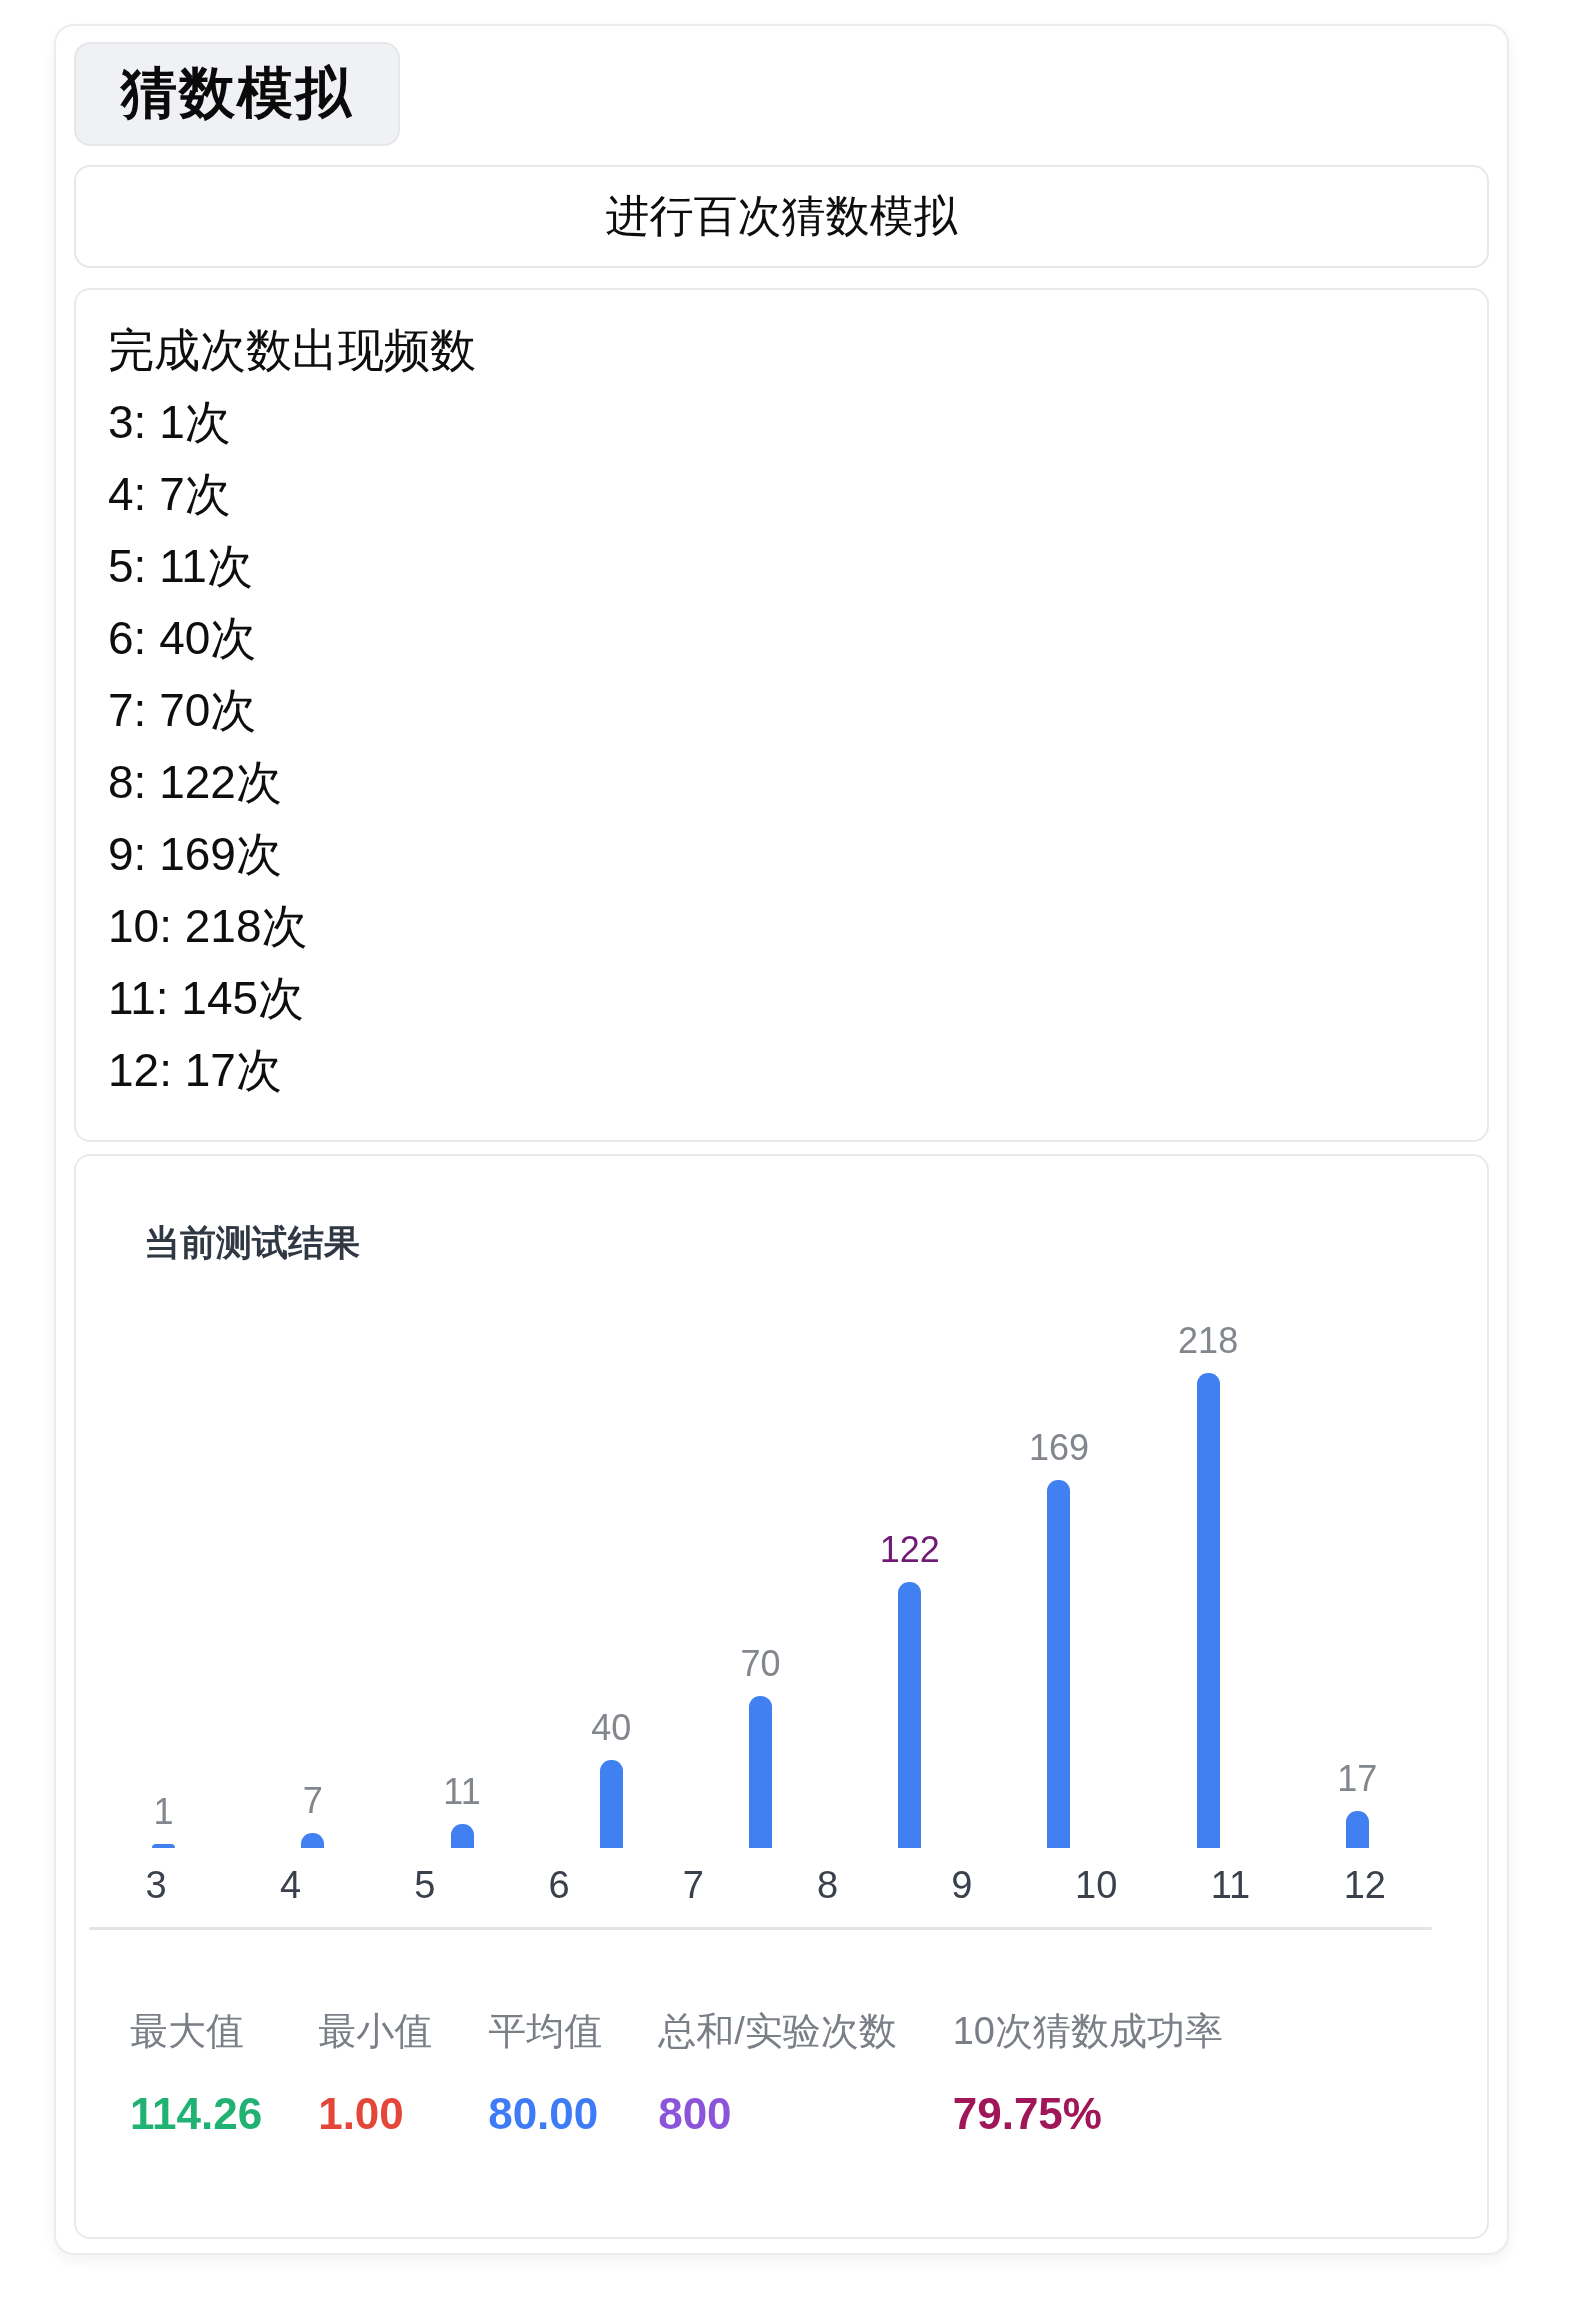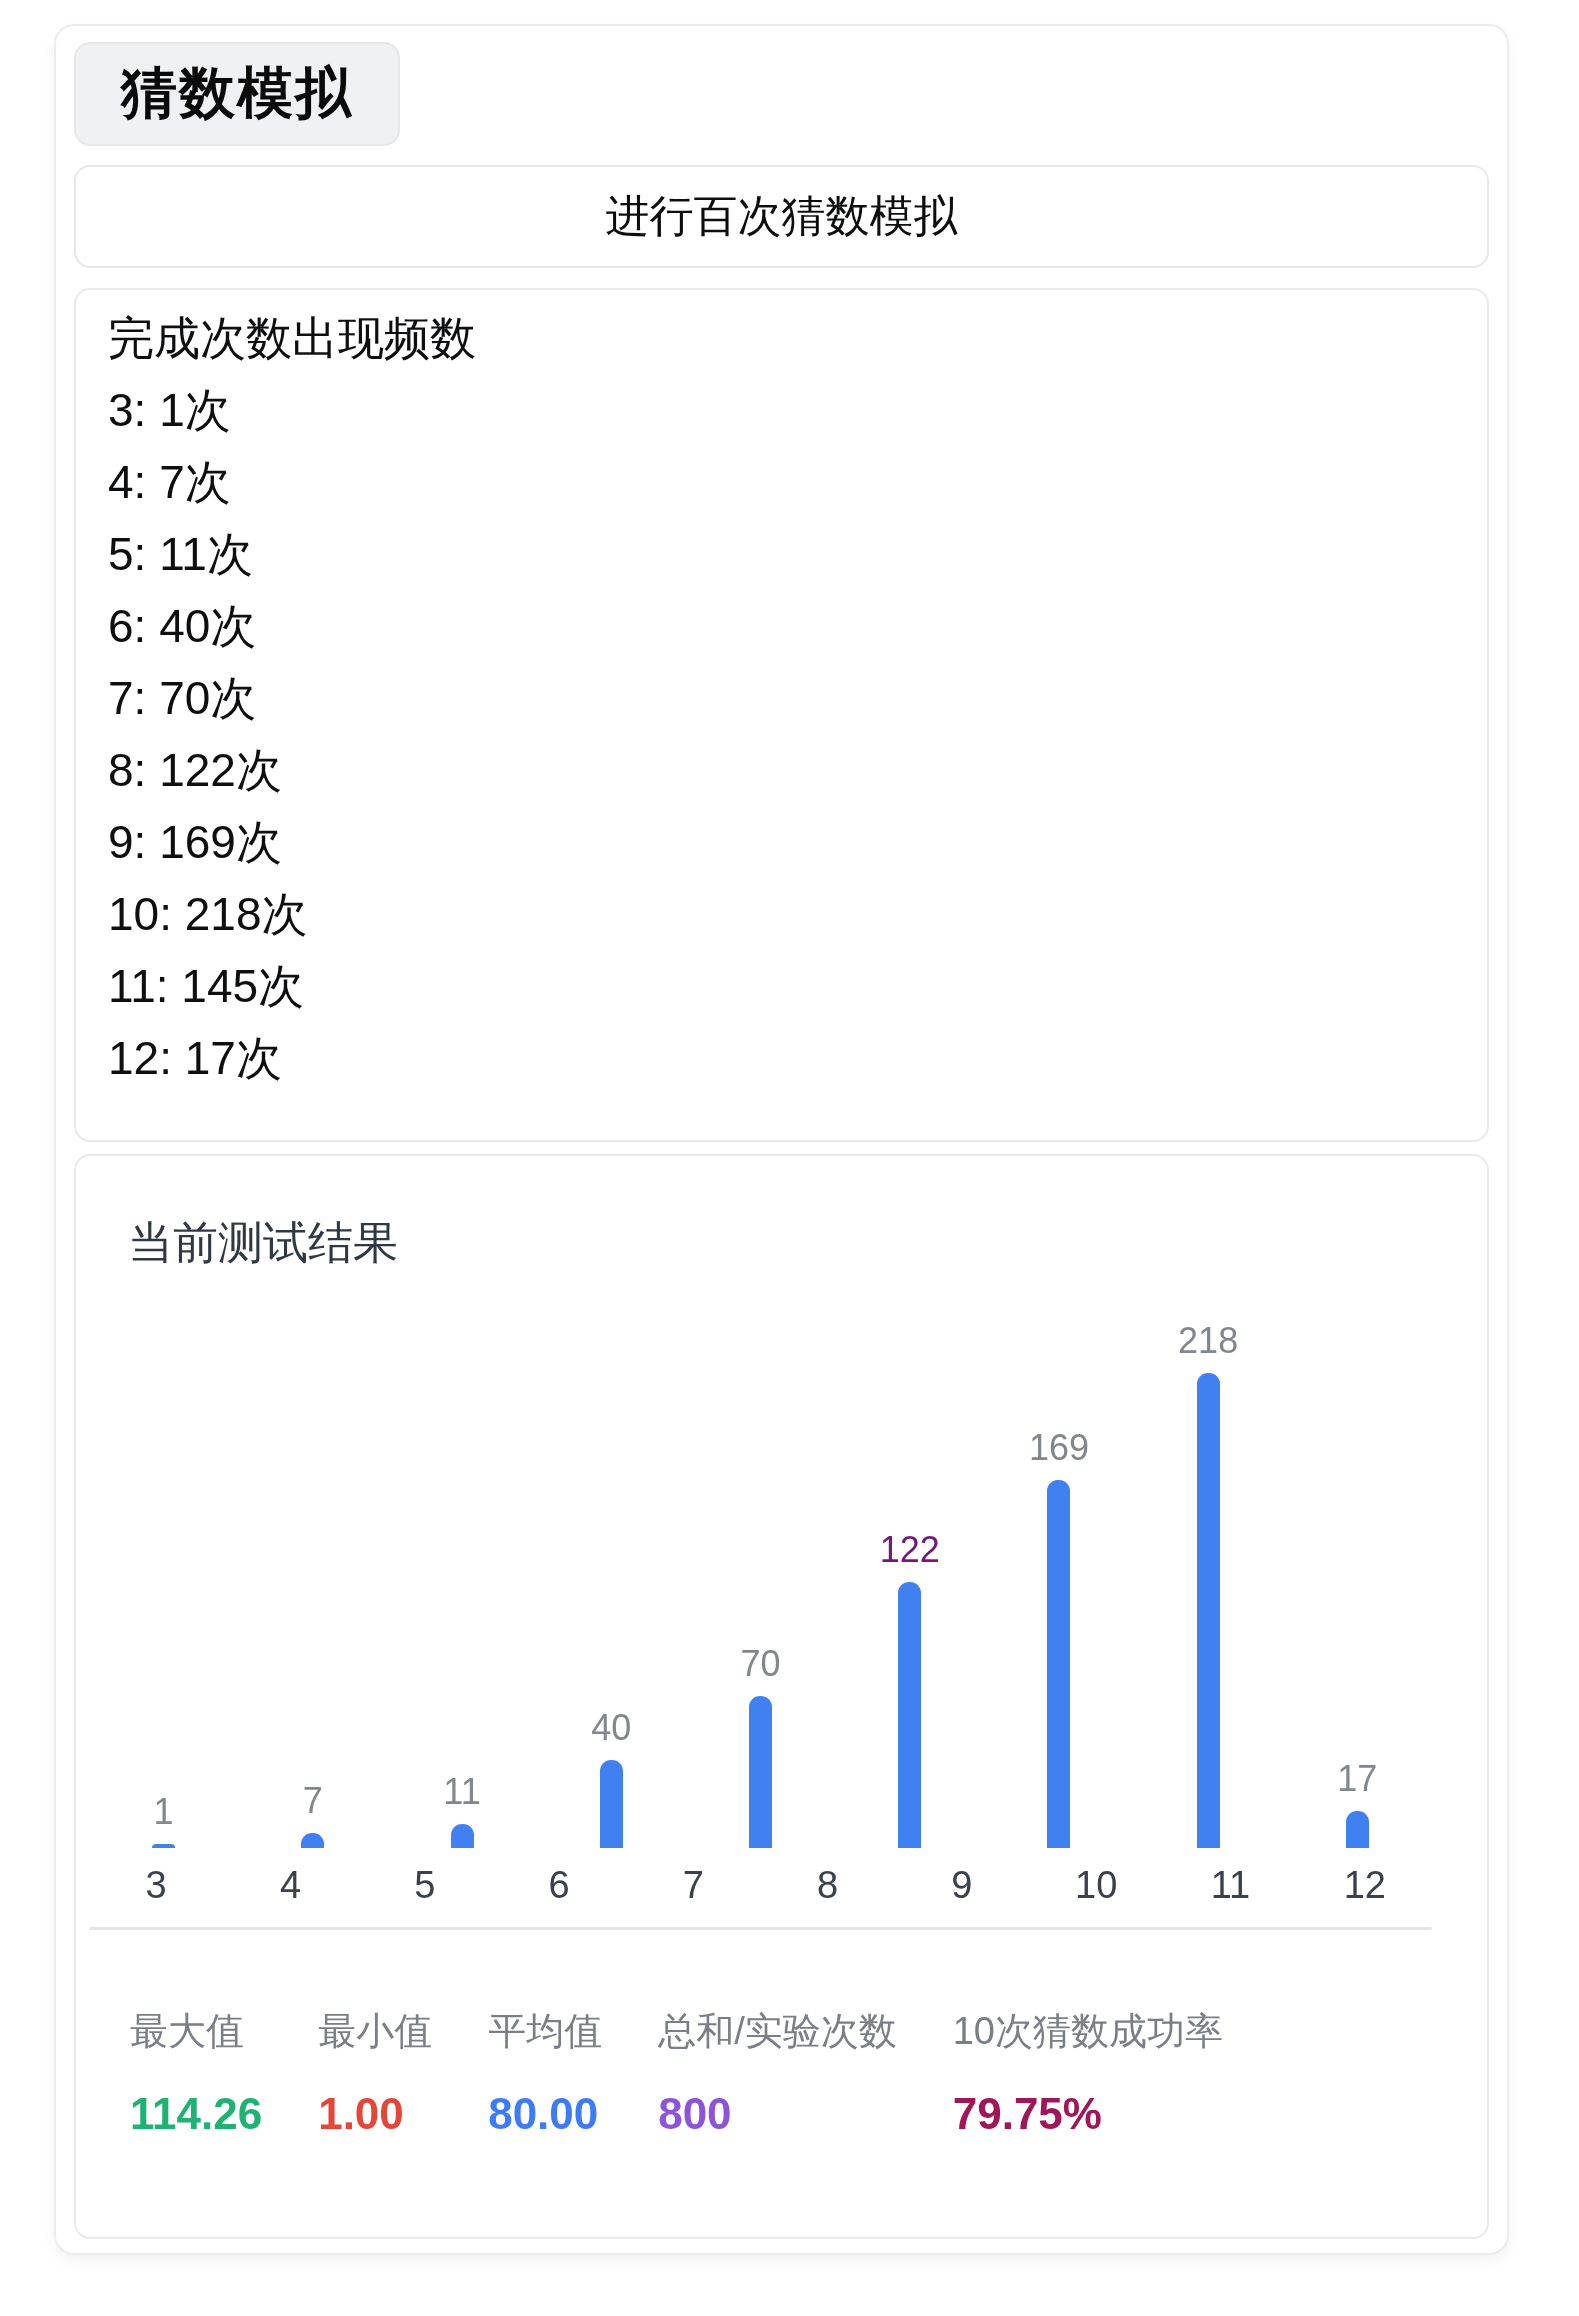--- a/index.html
+++ b/index.html
@@ -11,26 +11,26 @@
   .title-badge{position:absolute;left:18px;top:16px;width:326px;height:104px;
         background:#f0f1f4;border:2px solid #e6e7ea;border-radius:16px;
         display:flex;align-items:center;justify-content:center;box-sizing:border-box;}
   .title-badge span{font-size:56px;font-weight:bold;color:#0a0a0a;letter-spacing:2px;}
   .sim-button{position:absolute;left:18px;top:139px;width:1415px;height:103px;
         background:#ffffff;border:2px solid #e6e7ea;border-radius:16px;
         font-size:44px;color:#0c0d0e;box-sizing:border-box;cursor:pointer;
         font-family:inherit;display:flex;align-items:center;justify-content:center;}
   .freq-panel{position:absolute;left:18px;top:262px;width:1415px;height:854px;
         background:#fff;border:2px solid #e8e9ec;border-radius:16px;
-        box-sizing:border-box;padding:12px 36px 20px 32px;}
+        box-sizing:border-box;padding:24px 36px 20px 32px;}
   .freq-heading,.freq-item{font-size:46px;line-height:72px;color:#0d0e10;white-space:pre;}
   .chart-panel{position:absolute;left:18px;top:1128px;width:1415px;height:1085px;
         background:#fff;border:2px solid #e8e9ec;border-radius:16px;box-sizing:border-box;}
-  .chart-title{margin:56px 0 0 52px;font-size:45px;line-height:62px;
-        font-weight:normal;color:#303843;}
+  .chart-title{margin:56px 0 0 68px;font-size:36px;line-height:62px;
+        font-weight:bold;color:#303843;}
   .plot-row{margin:0 55px 0 13px;height:574px;display:flex;align-items:flex-end;}
   .bar-col{flex:1;display:flex;flex-direction:column;align-items:center;
         justify-content:flex-end;}
   .bar-value{font-size:36px;color:#82868d;margin-bottom:12px;line-height:40px;}
   .bar{width:23px;background:#4180f0;border-radius:11px 11px 0 0;}
   .xlabel-row{margin:12px 55px 0 13px;display:flex;}
   .x-label{flex:1;text-align:center;font-size:38px;line-height:50px;color:#3b414c;}
   .axis-line{margin:17px 55px 0 13px;height:3px;background:#e3e4e8;border-radius:2px;}
   .stats-row{margin:78px 0 0 54px;display:flex;gap:56px;}
   .stat .stat-label{font-size:38px;line-height:46px;color:#7a7f87;}

